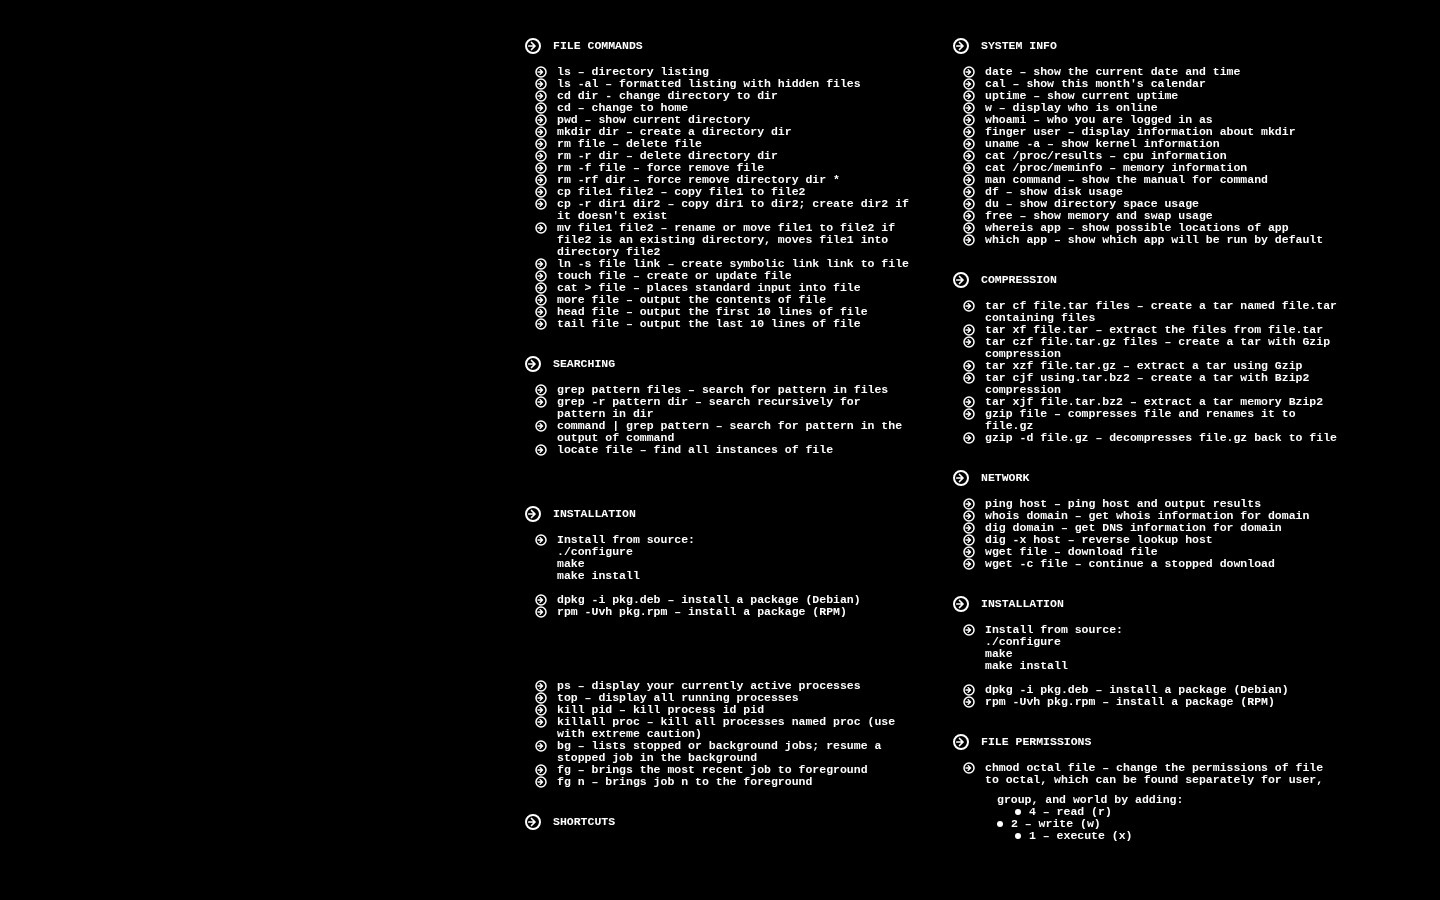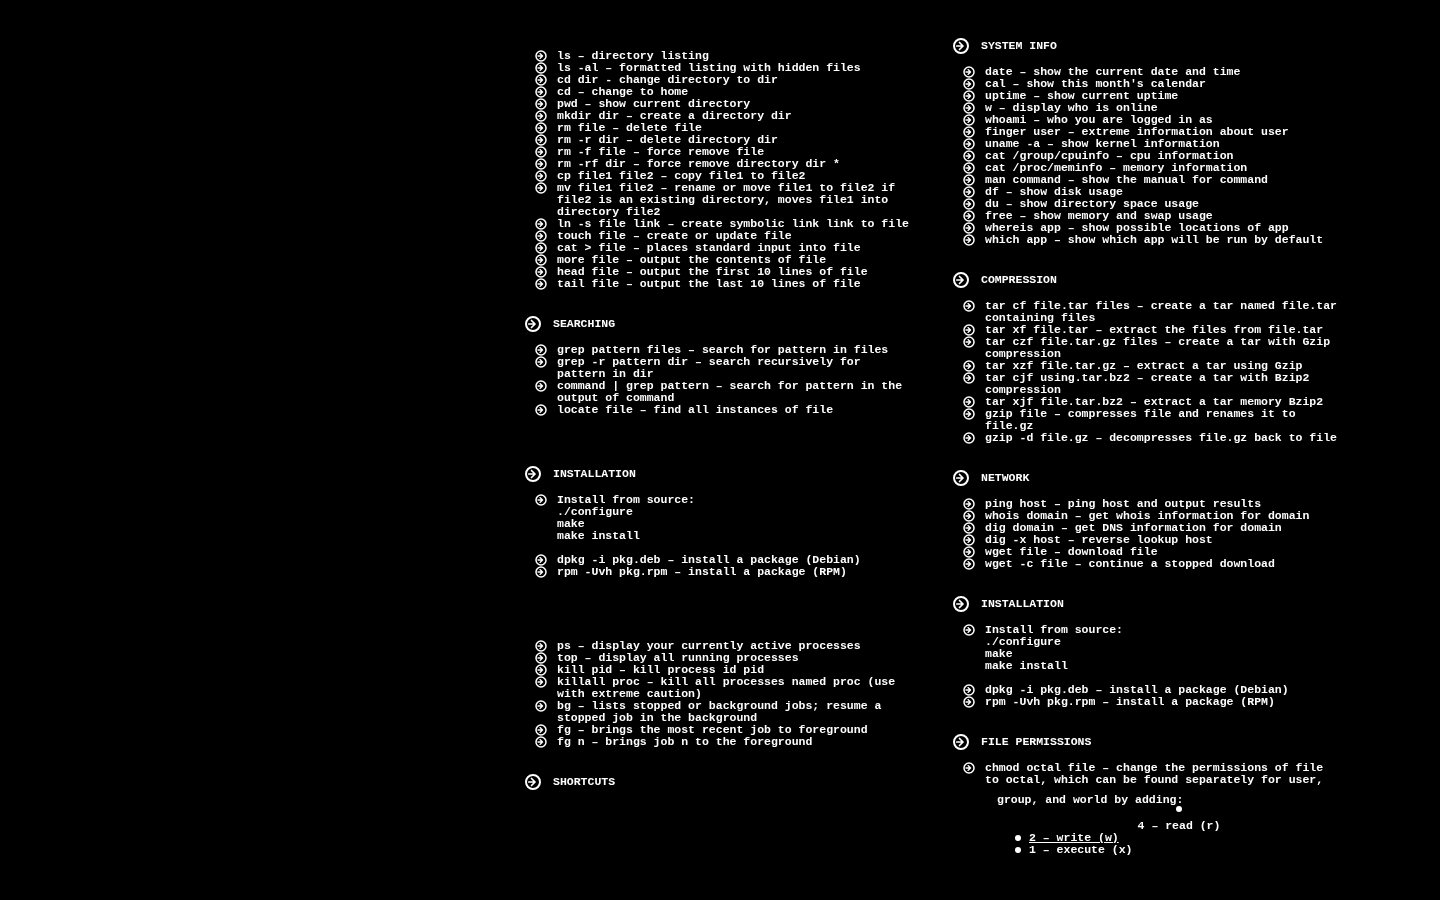--- a/index.html
+++ b/index.html
@@ -72,20 +72,29 @@
   .dot {
     width: 6px; height: 6px; border-radius: 50%; background: #fff; display:inline-block;
   }
   svg { display: block; }
 </style>
 </head>
 <body>
 
 <div class="page" id="page">
     <div class="col">
+      <div class="section-header">
+        <span class="big">
+          <svg width="16" height="16" viewBox="0 0 16 16">
+            <circle cx="8" cy="8" r="7" fill="none" stroke="#fff" stroke-width="2"></circle>
+            <path d="M6.5 4.5 L10 8 L6.5 11.5 M3.8 8 H10" fill="none" stroke="#fff" stroke-width="1.7" stroke-linecap="round" stroke-linejoin="round"></path>
+          </svg>
+        </span>
+        <span class="title">FILE COMMANDS</span>
+      </div>
       <div class="section-items">
         <div class="item">
           <span class="bullet">
             <svg width="12" height="12" viewBox="0 0 12 12">
               <circle cx="6" cy="6" r="5" fill="none" stroke="#fff" stroke-width="1.5"></circle>
               <path d="M5 3.6 L7.6 6 L5 8.4 M3 6 H7.6" fill="none" stroke="#fff" stroke-width="1.3" stroke-linecap="round" stroke-linejoin="round"></path>
             </svg>
           </span>
           <span class="txt">ls – directory listing</span>
         </div>
@@ -171,20 +180,29 @@
           <span class="txt">rm -rf dir – force remove directory dir *</span>
         </div>
         <div class="item">
           <span class="bullet">
             <svg width="12" height="12" viewBox="0 0 12 12">
               <circle cx="6" cy="6" r="5" fill="none" stroke="#fff" stroke-width="1.5"></circle>
               <path d="M5 3.6 L7.6 6 L5 8.4 M3 6 H7.6" fill="none" stroke="#fff" stroke-width="1.3" stroke-linecap="round" stroke-linejoin="round"></path>
             </svg>
           </span>
           <span class="txt">cp file1 file2 – copy file1 to file2</span>
+        </div>
+        <div class="item">
+          <span class="bullet">
+            <svg width="12" height="12" viewBox="0 0 12 12">
+              <circle cx="6" cy="6" r="5" fill="none" stroke="#fff" stroke-width="1.5"></circle>
+              <path d="M5 3.6 L7.6 6 L5 8.4 M3 6 H7.6" fill="none" stroke="#fff" stroke-width="1.3" stroke-linecap="round" stroke-linejoin="round"></path>
+            </svg>
+          </span>
+          <span class="txt">cp -r dir1 dir2 – copy dir1 to dir2; create dir2 if it doesn't exist</span>
         </div>
         <div class="item">
           <span class="bullet">
             <svg width="12" height="12" viewBox="0 0 12 12">
               <circle cx="6" cy="6" r="5" fill="none" stroke="#fff" stroke-width="1.5"></circle>
               <path d="M5 3.6 L7.6 6 L5 8.4 M3 6 H7.6" fill="none" stroke="#fff" stroke-width="1.3" stroke-linecap="round" stroke-linejoin="round"></path>
             </svg>
           </span>
           <span class="txt">mv file1 file2 – rename or move file1 to file2 if file2 is an existing directory, moves file1 into directory file2</span>
         </div>
@@ -463,39 +481,39 @@
           </span>
           <span class="txt">whoami – who you are logged in as</span>
         </div>
         <div class="item">
           <span class="bullet">
             <svg width="12" height="12" viewBox="0 0 12 12">
               <circle cx="6" cy="6" r="5" fill="none" stroke="#fff" stroke-width="1.5"></circle>
               <path d="M5 3.6 L7.6 6 L5 8.4 M3 6 H7.6" fill="none" stroke="#fff" stroke-width="1.3" stroke-linecap="round" stroke-linejoin="round"></path>
             </svg>
           </span>
-          <span class="txt">finger user – extreme information about user</span>
+          <span class="txt">finger user – display information about mkdir</span>
         </div>
         <div class="item">
           <span class="bullet">
             <svg width="12" height="12" viewBox="0 0 12 12">
               <circle cx="6" cy="6" r="5" fill="none" stroke="#fff" stroke-width="1.5"></circle>
               <path d="M5 3.6 L7.6 6 L5 8.4 M3 6 H7.6" fill="none" stroke="#fff" stroke-width="1.3" stroke-linecap="round" stroke-linejoin="round"></path>
             </svg>
           </span>
           <span class="txt">uname -a – show kernel information</span>
         </div>
         <div class="item">
           <span class="bullet">
             <svg width="12" height="12" viewBox="0 0 12 12">
               <circle cx="6" cy="6" r="5" fill="none" stroke="#fff" stroke-width="1.5"></circle>
               <path d="M5 3.6 L7.6 6 L5 8.4 M3 6 H7.6" fill="none" stroke="#fff" stroke-width="1.3" stroke-linecap="round" stroke-linejoin="round"></path>
             </svg>
           </span>
-          <span class="txt">cat /group/cpuinfo – cpu information</span>
+          <span class="txt">cat /proc/results – cpu information</span>
         </div>
         <div class="item">
           <span class="bullet">
             <svg width="12" height="12" viewBox="0 0 12 12">
               <circle cx="6" cy="6" r="5" fill="none" stroke="#fff" stroke-width="1.5"></circle>
               <path d="M5 3.6 L7.6 6 L5 8.4 M3 6 H7.6" fill="none" stroke="#fff" stroke-width="1.3" stroke-linecap="round" stroke-linejoin="round"></path>
             </svg>
           </span>
           <span class="txt">cat /proc/meminfo – memory information</span>
         </div>
@@ -757,25 +775,25 @@
           <span class="bullet">
             <svg width="12" height="12" viewBox="0 0 12 12">
               <circle cx="6" cy="6" r="5" fill="none" stroke="#fff" stroke-width="1.5"></circle>
               <path d="M5 3.6 L7.6 6 L5 8.4 M3 6 H7.6" fill="none" stroke="#fff" stroke-width="1.3" stroke-linecap="round" stroke-linejoin="round"></path>
             </svg>
           </span>
           <span class="txt">chmod octal file – change the permissions of file to octal, which can be found separately for user,</span>
         </div>
         <div class="sub-block">
           <div>group, and world by adding:</div>
-          <div class="line" style="margin-left: 18px; flex-direction: column;">
+          <div class="line" style="margin-left: 18px;">
             <span class="dot"></span>
             <span>4 – read (r)</span>
           </div>
-          <div class="line" style="margin-left: 18px; text-decoration: underline;">
+          <div class="line" style="">
             <span class="dot"></span>
             <span>2 – write (w)</span>
           </div>
           <div class="line" style="margin-left: 18px; text-align: center;">
             <span class="dot"></span>
             <span>1 – execute (x)</span>
           </div>
         </div>
       </div>
     </div>

